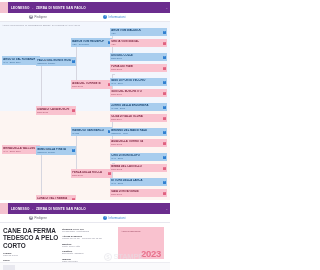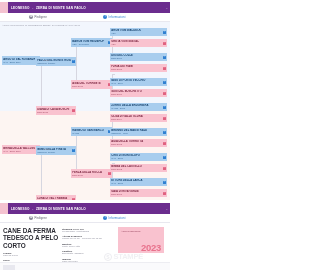--- a/index.html
+++ b/index.html
@@ -134,21 +134,21 @@
     font-size: 2.3px; color: #8e8e9c; letter-spacing: .02px;
     white-space: nowrap; overflow: hidden;
   }
   .detail .dmid {
     position: absolute; top: 5px; left: 62px; width: 46px;
   }
   .dmid .dfield { margin-bottom: 3.4px; }
 
   .yearbox {
     position: absolute; top: 4px; left: 118px;
-    width: 46px; height: 26px; background: #f9c2cf;
+    width: 46px; height: 32px; background: #f9c2cf;
     overflow: hidden;
   }
   .yearbox .ylabel {
     position: absolute; top: 2.5px; left: 3px;
     font-size: 2.4px; color: #8d3a55; letter-spacing: .05px;
   }
   .yearbox .yvalue {
     position: absolute; bottom: 0.5px; right: 3px;
     font-size: 9.5px; font-weight: bold; color: #e8728d;
     line-height: 10px; letter-spacing: -.3px;

